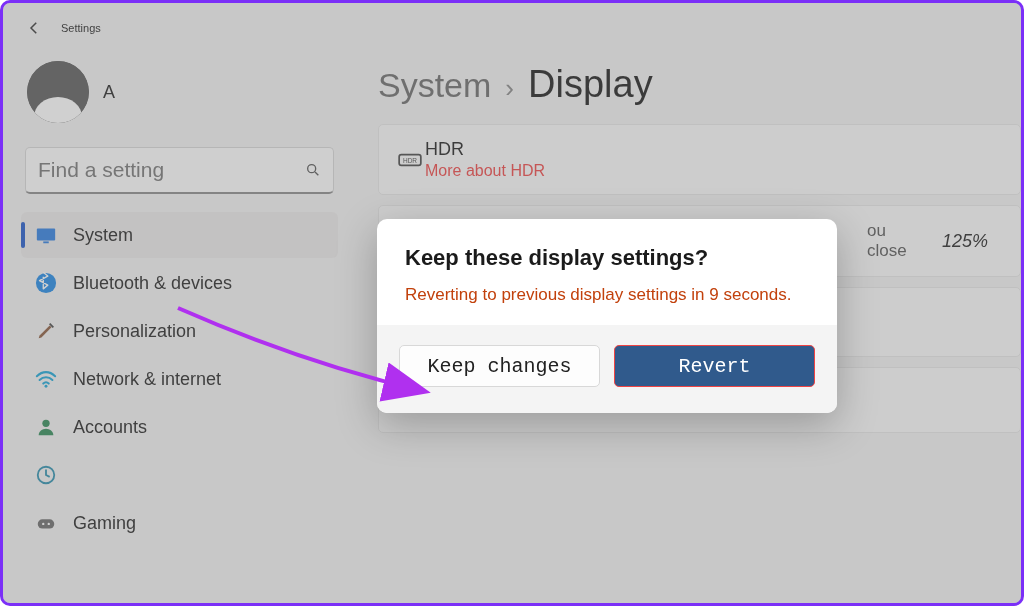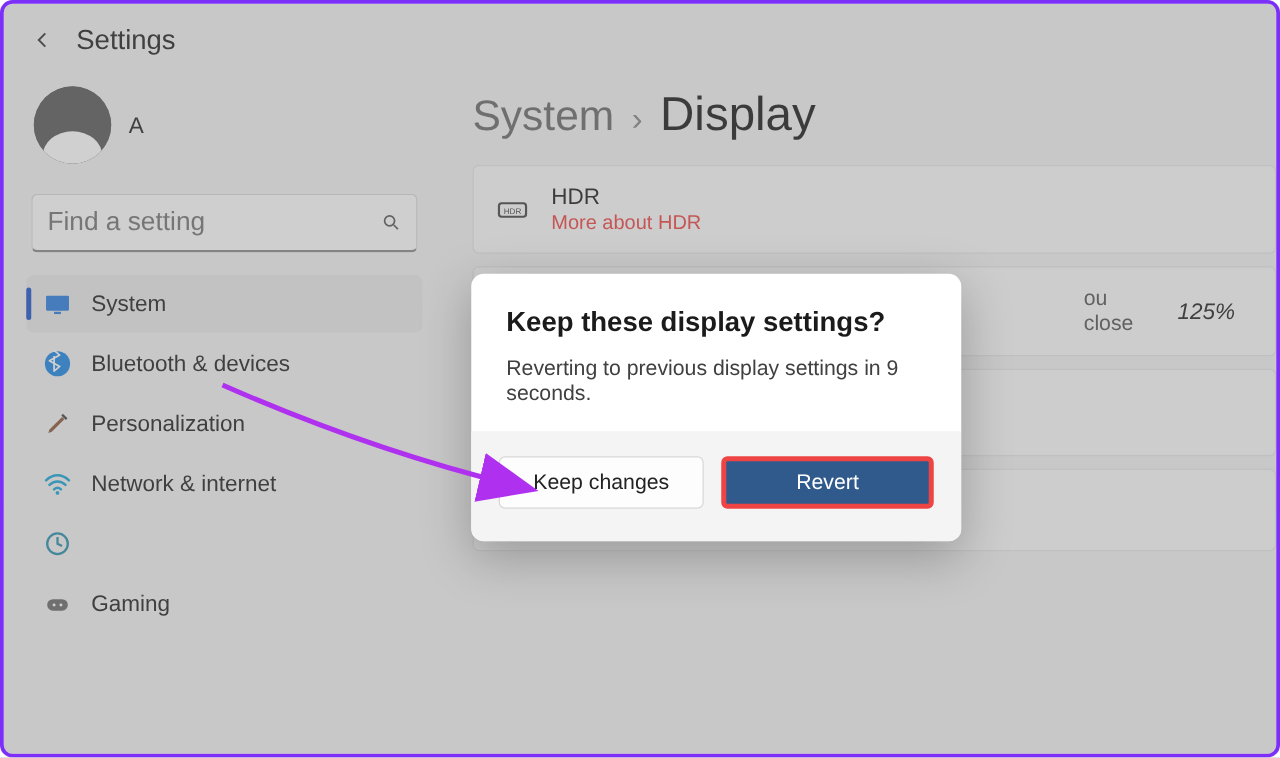--- a/index.html
+++ b/index.html
@@ -17,21 +17,21 @@
     background: rgba(120,120,120,0.35);
     pointer-events: none;
     z-index: 5;
   }
   .topbar {
     display: flex; align-items: center;
     padding: 16px 22px 8px 22px;
     gap: 18px;
   }
   .back-arrow { width: 18px; height: 18px; color: #333; }
-  .topbar-title { font-size: 22px; color: #222; text-align: center; }
+  .topbar-title { font-size: 11px; color: #222; text-align: center; }
   .body {
     display: flex;
     height: calc(100% - 50px);
   }
   .sidebar {
     width: 345px;
     padding: 12px 10px 0 18px;
     display: flex; flex-direction: column;
   }
   .profile {
@@ -108,63 +108,64 @@
   }
   .bc-parent { font-size: 34px; font-weight: 500; color: #6b6b6b; }
   .bc-sep { font-size: 26px; color: #888; }
   .bc-current { font-size: 38px; font-weight: 400; color: #1b1b1b; }
   .settings-list { display: flex; flex-direction: column; gap: 10px; padding-right: 0; }
   .setting-row {
     background: #fbfbfb;
     border: 1px solid #e6e6e6;
     border-radius: 5px;
     padding: 14px 18px;
-    display: flex; align-items: center; gap: 18px;
+    display: flex; align-items: center; gap: 2px;
     min-height: 66px;
   }
   .setting-icon { width: 26px; height: 26px; color: #444; flex-shrink:0; }
   .setting-icon svg { width: 100%; height: 100%; }
   .setting-texts { display:flex; flex-direction:column; gap:2px; flex:1; }
   .setting-title { font-size: 18px; color: #1c1c1c; font-weight: 500; }
   .setting-sub   { font-size: 15px; color: #6a6a6a; }
   .setting-link  { font-size: 16px; color: #ef4444; }
   .setting-value {
     font-size: 18px; color: #222;
     padding: 8px 14px;
     background:#fbfbfb; 
     font-style:italic;
   }
   .dialog {
     position: absolute;
     left: 374px; top: 216px;
-    width: 392px;
+    width: 460px;
     background: #fff;
     border-radius: 10px;
     box-shadow: 0 12px 40px rgba(0,0,0,0.25);
     z-index: 10;
     overflow: hidden;
   }
   .dialog-body { padding: 26px 28px 20px 28px; }
   .dialog-title { font-size: 22px; font-weight: 600; color: #1b1b1b; margin-bottom: 14px; }
-  .dialog-msg   { font-size: 17px; color: #404040; }
+  .dialog-msg   { font-size: 17px; color: #c2410c; }
   .dialog-actions {
     background: #f4f4f4;
     padding: 20px 22px 26px 22px;
     display: flex; gap: 14px;
   }
   .btn {
     flex: 1;
     height: 42px;
     border-radius: 5px;
-    font-size: 17px;
+    font-size: 20px;
     display:flex; align-items:center; justify-content:center;
     cursor: pointer;
+    font-family: Liberation Mono, monospace;
   }
   .btn-secondary { background:#fdfdfd; border:1px solid #d8d8d8; color:#222; }
-  .btn-primary   { background:#305a8c; border:4px solid #ef4444; color:#fff; }
+  .btn-primary   { background:#305a8c; border:1px solid #ef4444; color:#fff; }
   .annot-arrow {
     position: absolute;
     left: 170px; top: 300px;
     width: 270px; height: 110px;
     z-index: 20;
     pointer-events: none;
   }
   .annot-arrow svg { width: 100%; height: 100%; overflow: visible; }
 </style>
 </head>
@@ -230,20 +231,29 @@
           <span>Personalization</span>
         </div>
         <div class="nav-item">
           <span class="nav-icon">
             <svg viewBox="0 0 24 24">
                 <path d="M2 9c6-6 14-6 20 0M5 13c4-4 10-4 14 0M9 17c2-2 4-2 6 0" fill="none" stroke="#19a7d8" stroke-width="2.2" stroke-linecap="round"></path>
                 <circle cx="12" cy="20" r="1.6" fill="#19a7d8"></circle>
               </svg>
           </span>
           <span>Network &amp; internet</span>
+        </div>
+        <div class="nav-item">
+          <span class="nav-icon">
+            <svg viewBox="0 0 24 24">
+                <circle cx="12" cy="8" r="4" fill="#2e8b57"></circle>
+                <path d="M4 21c0-4 4-7 8-7s8 3 8 7" fill="#2e8b57"></path>
+              </svg>
+          </span>
+          <span>Accounts</span>
         </div>
         <div class="nav-item">
           <span class="nav-icon">
             <svg viewBox="0 0 24 24">
                 <circle cx="12" cy="12" r="9" fill="none" stroke="#2a8fae" stroke-width="2"></circle>
                 <path d="M12 6v6l4 2" stroke="#2a8fae" stroke-width="2" fill="none"></path>
               </svg>
           </span>
         </div>
         <div class="nav-item">

